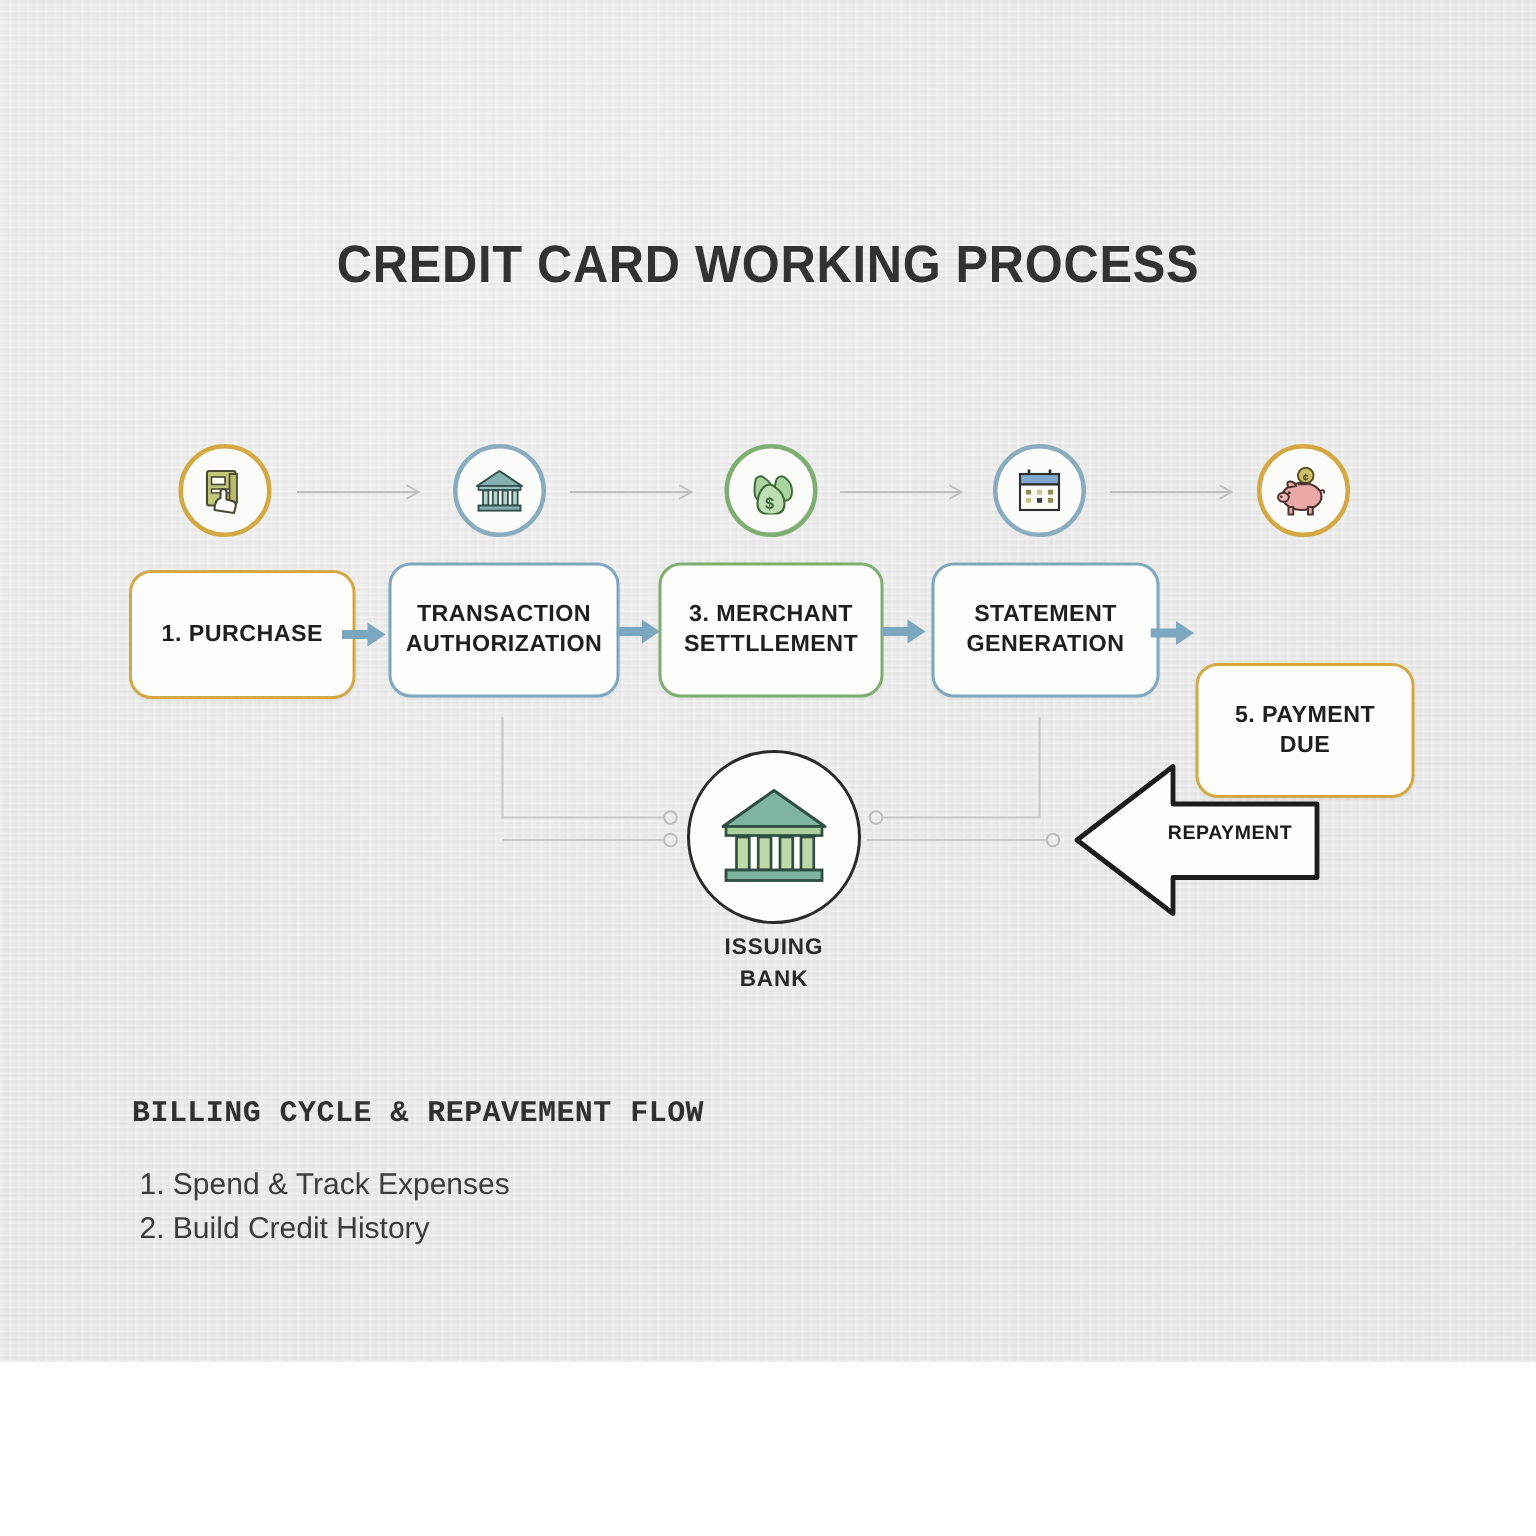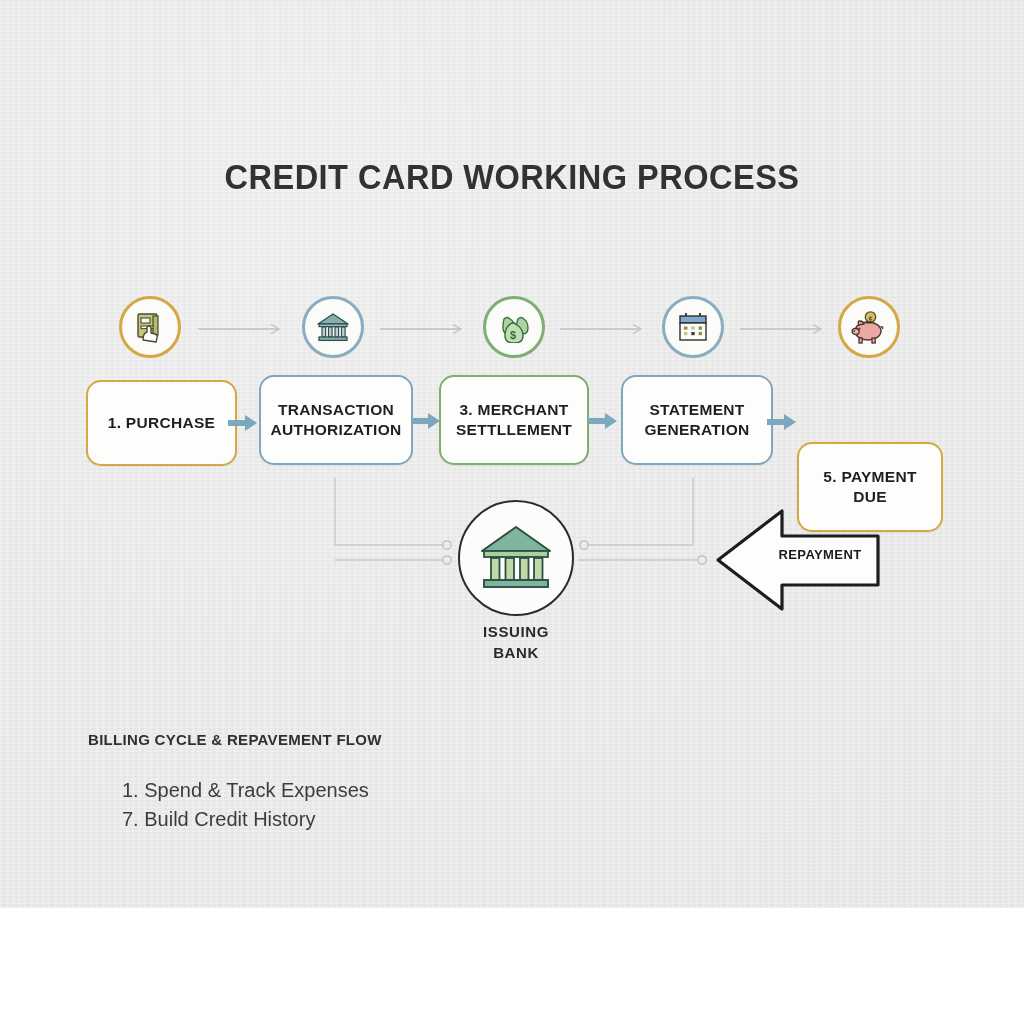--- a/index.html
+++ b/index.html
@@ -122,39 +122,38 @@
     font-weight: bold;
     font-size: 13px;
     letter-spacing: 0.4px;
     color: #1c1c1c;
   }
   
   #list-heading {
     position: absolute;
     left: 88px;
     top: 731px;
-    font-family: Liberation Sans, sans-serif;
-    font-weight: bold;
-    font-size: 15px;
+    font-family: Liberation Mono, monospace;
+    font-weight: bold;
+    font-size: 20px;
     letter-spacing: 0.3px;
     color: #303030;
   }
   #list-items {
     position: absolute;
     left: 93px;
     top: 776px;
     font-family: "Liberation Sans Narrow", "Liberation Sans", sans-serif;
     font-size: 20px;
     color: #3c3c3c;
     line-height: 28.8px;
   }
   #list-items li {
     list-style: none;
     white-space: nowrap;
-    margin-left: 29px;
   }
   #list-items ol { margin: 0; padding: 0; }
   #sparkle { position: absolute; left: 948px; top: 942px; opacity: 0.85; }
 </style>
 </head>
 <body>
 
 <div id="canvas">
 
   <div id="grain"></div>
@@ -333,21 +332,21 @@
     <svg width="180" height="112" viewBox="0 0 180 112">
       <path d="M6 57 L70 8 L70 33 L166 33 L166 82 L70 82 L70 106 Z" fill="#fdfdfd" stroke="#1d1d1d" stroke-width="3.2" stroke-linejoin="round"></path>
     </svg>
   </div>
   <div id="repay-text">REPAYMENT</div>
 
   <div id="list-heading">BILLING CYCLE &amp; REPAVEMENT FLOW</div>
   <div id="list-items">
     <ol>
       <li>1. Spend &amp; Track Expenses</li>
-      <li>7. Build Credit History</li>
+      <li>2. Build Credit History</li>
     </ol>
   </div>
 
   <div id="sparkle">
     <svg width="54" height="58" viewBox="0 0 54 58">
       <path d="M27 2 C30 19 35 26 52 29 C35 32 30 39 27 56 C24 39 19 32 2 29 C19 26 24 19 27 2 Z" fill="#fdfdfd" opacity="0.95"></path>
     </svg>
   </div>
 
 </div>

